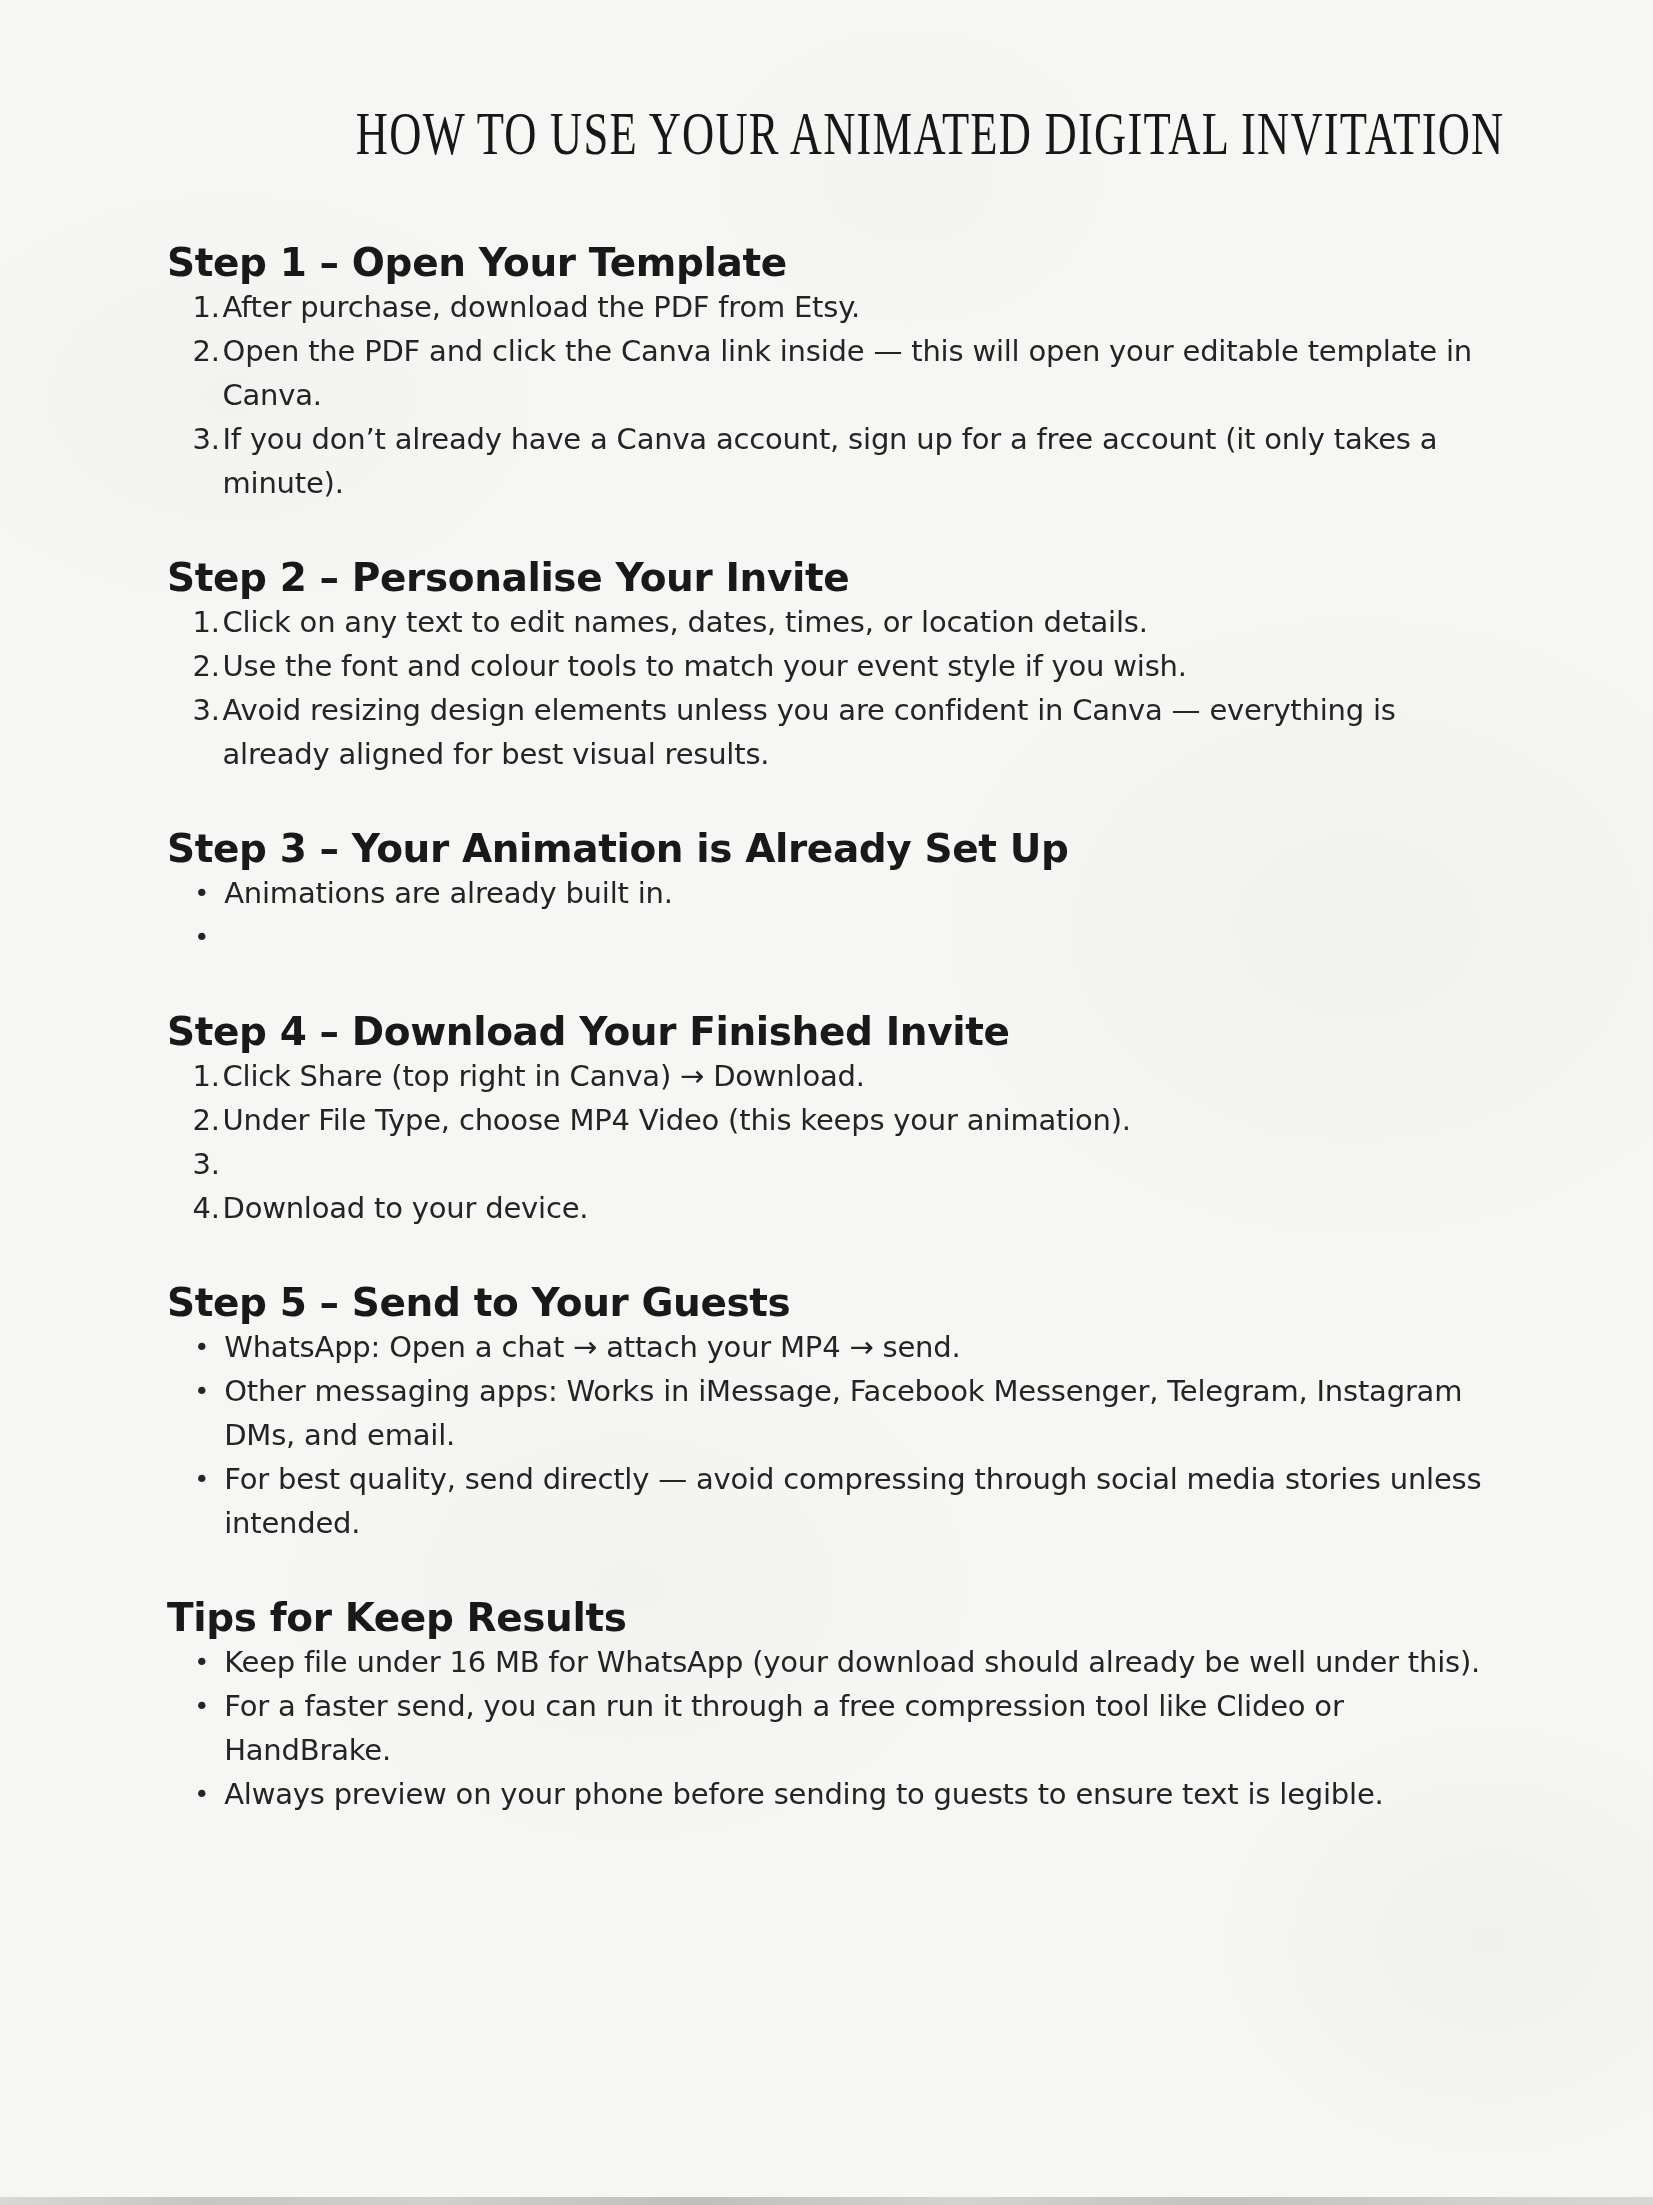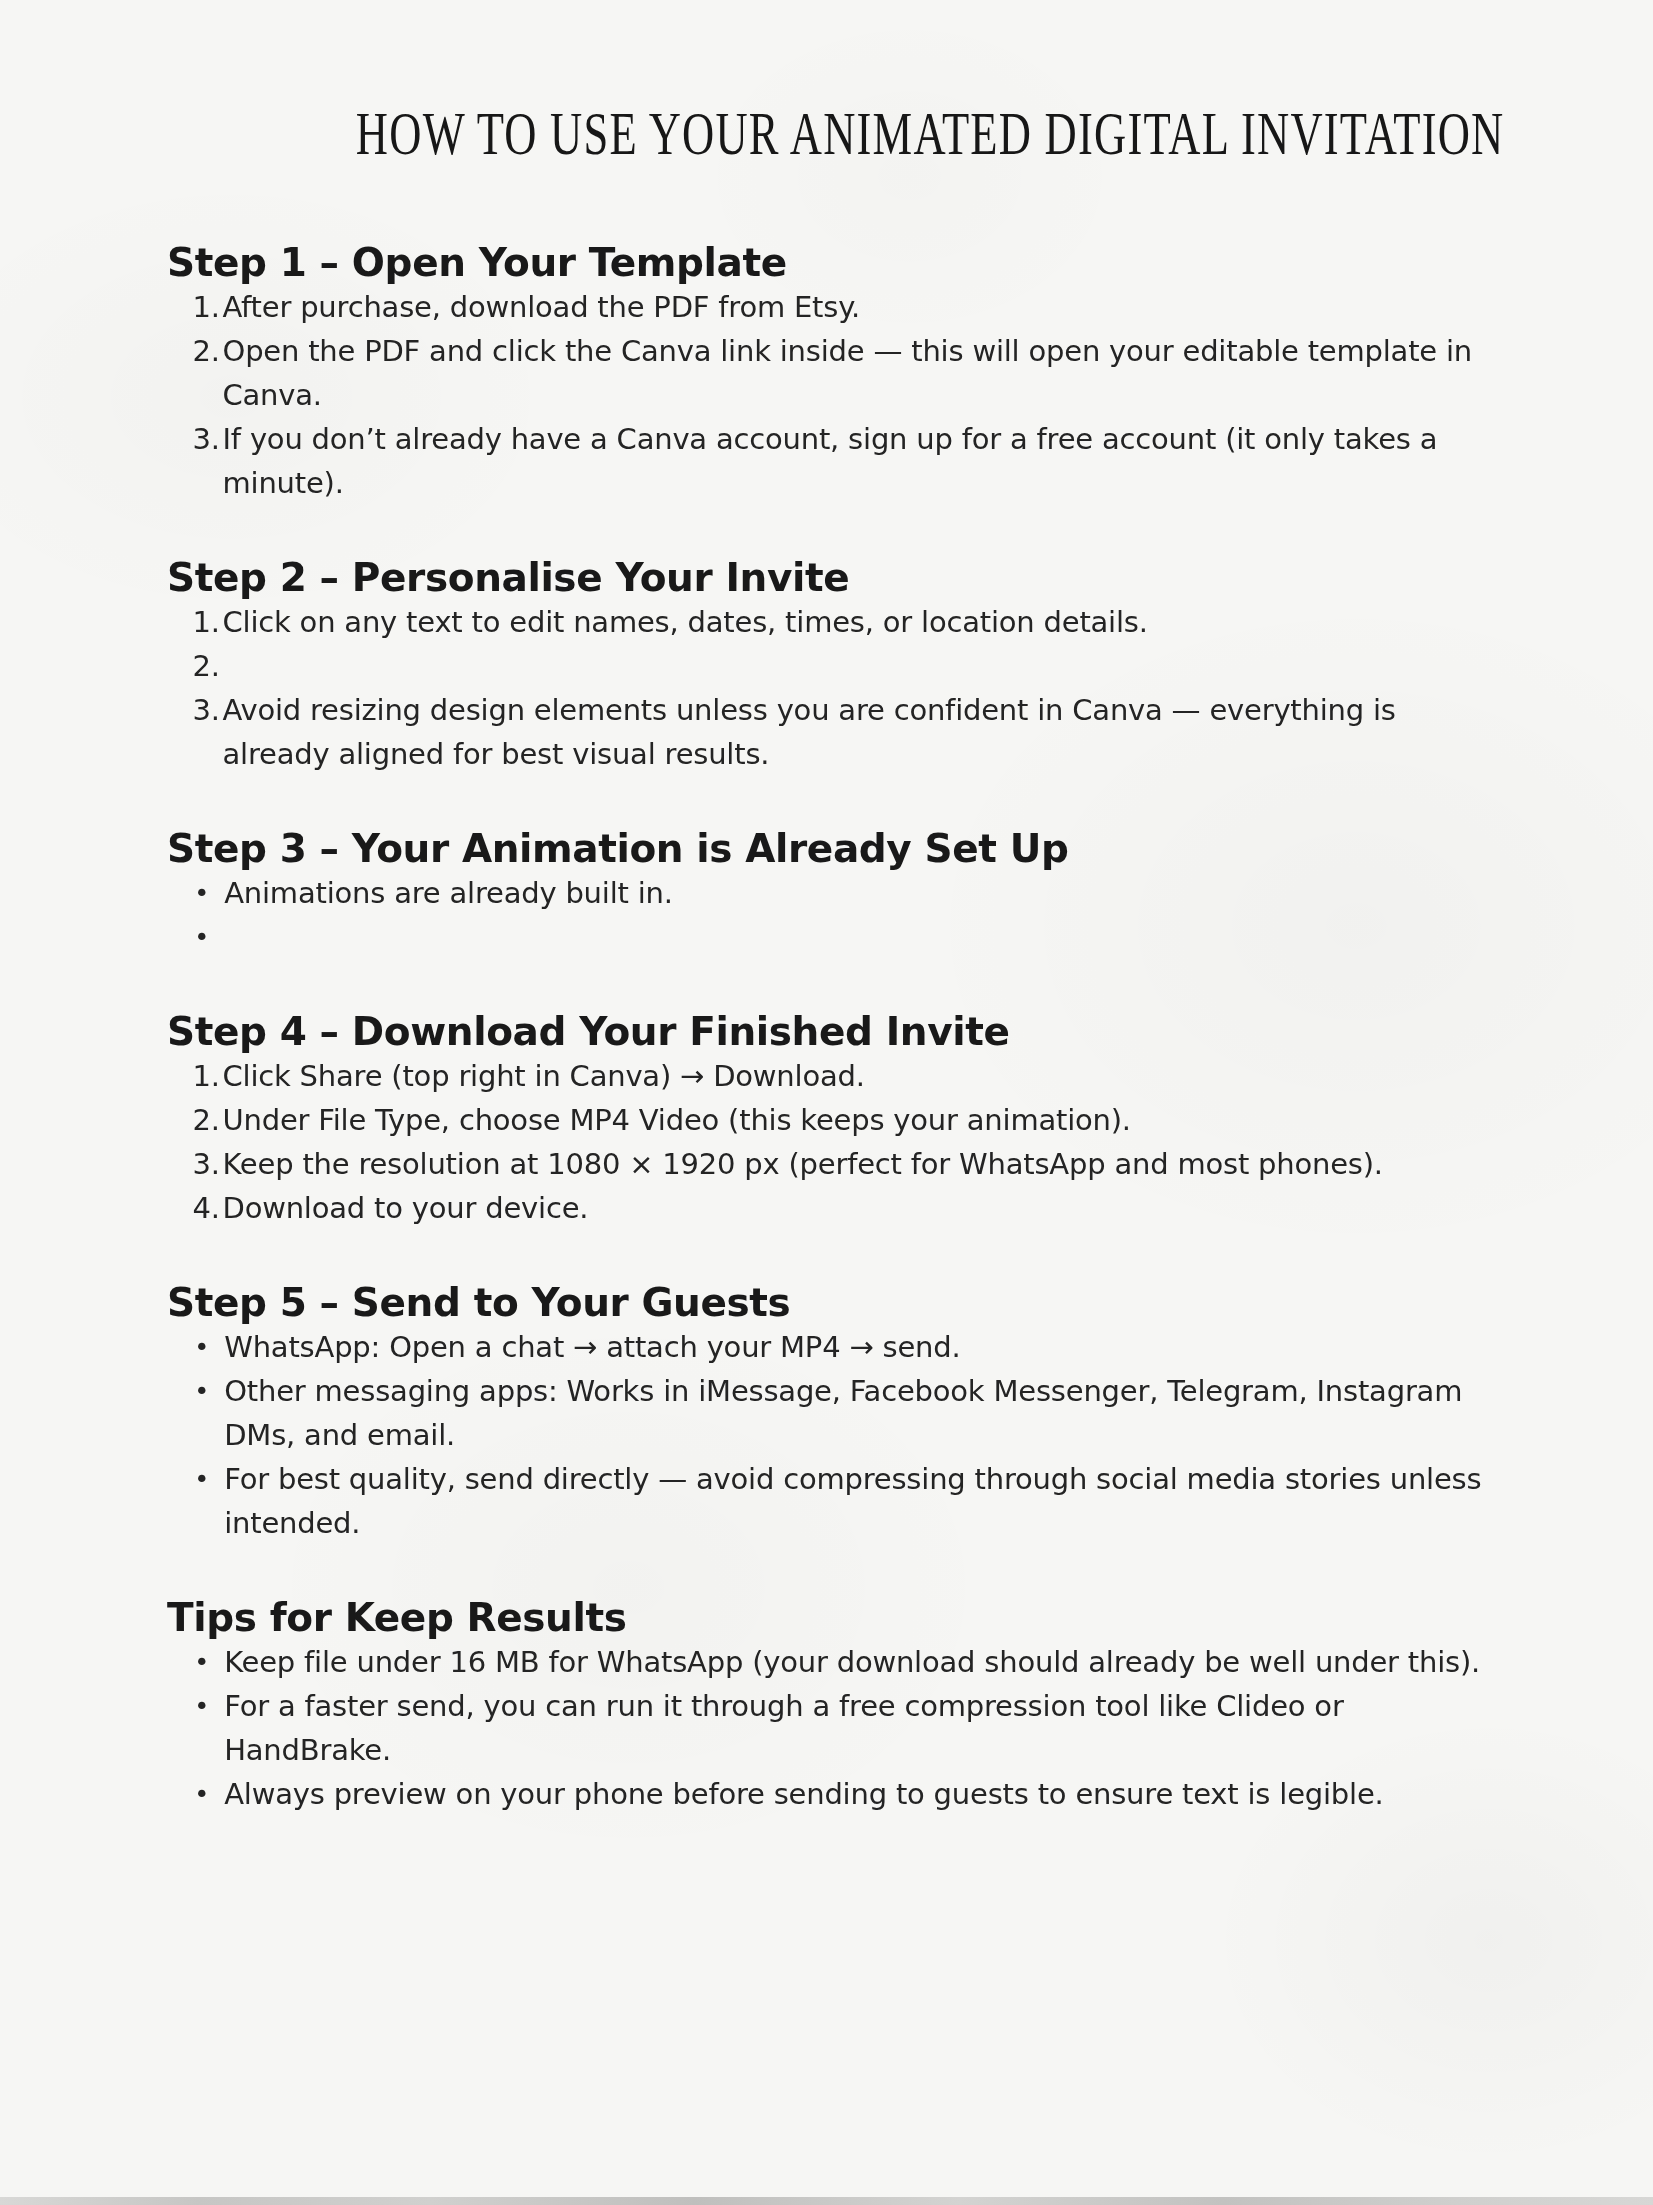--- a/index.html
+++ b/index.html
@@ -107,20 +107,21 @@
 
   <section class="section">
     <h2 class="heading">Step 2 – Personalise Your Invite</h2>
     <div class="list">
       <div class="li">
         <span class="marker">1.</span>
         <span class="text">Click on any text to edit names, dates, times, or location details.</span>
       </div>
       <div class="li">
         <span class="marker">2.</span>
+        <span class="text">Use the font and colour tools to match your event style if you wish.</span>
       </div>
       <div class="li">
         <span class="marker">3.</span>
         <span class="text">Avoid resizing design elements unless you are confident in Canva — everything is already aligned for best visual results.</span>
       </div>
     </div>
   </section>
 
   <section class="section">
     <h2 class="heading">Step 3 – Your Animation is Already Set Up</h2>
@@ -141,21 +142,20 @@
       <div class="li">
         <span class="marker">1.</span>
         <span class="text">Click Share (top right in Canva) → Download.</span>
       </div>
       <div class="li">
         <span class="marker">2.</span>
         <span class="text">Under File Type, choose MP4 Video (this keeps your animation).</span>
       </div>
       <div class="li">
         <span class="marker">3.</span>
-        <span class="text">Keep the resolution at 1080 × 1920 px (perfect for WhatsApp and most phones).</span>
       </div>
       <div class="li">
         <span class="marker">4.</span>
         <span class="text">Download to your device.</span>
       </div>
     </div>
   </section>
 
   <section class="section">
     <h2 class="heading">Step 5 – Send to Your Guests</h2>

